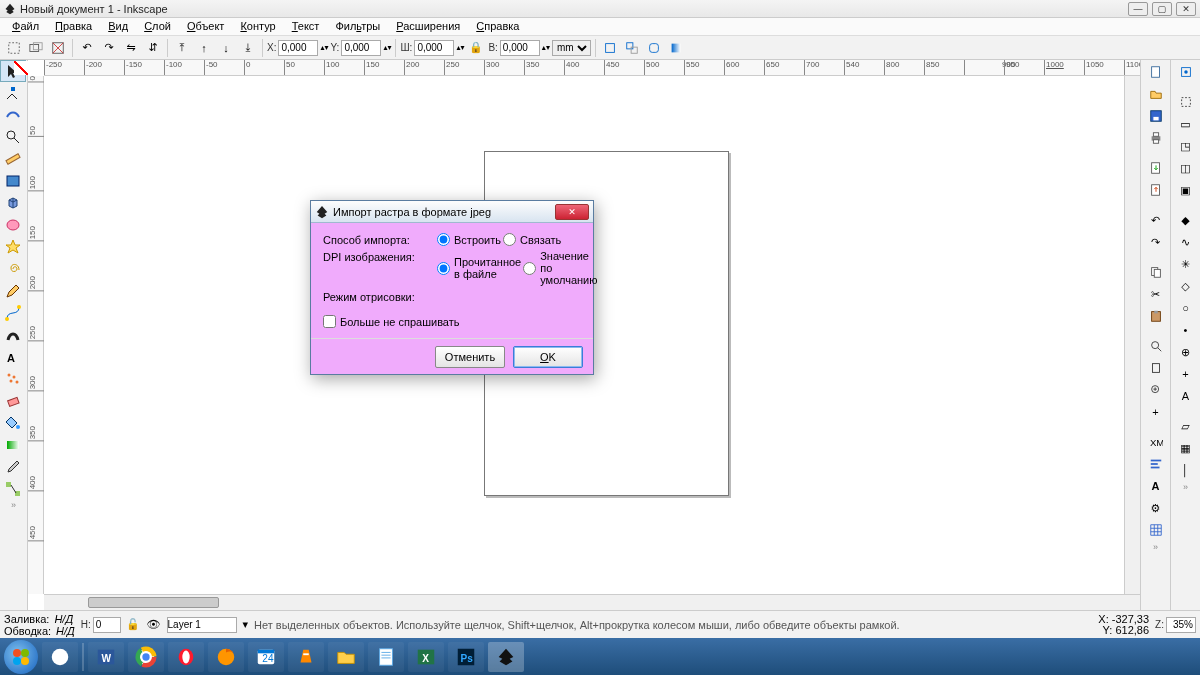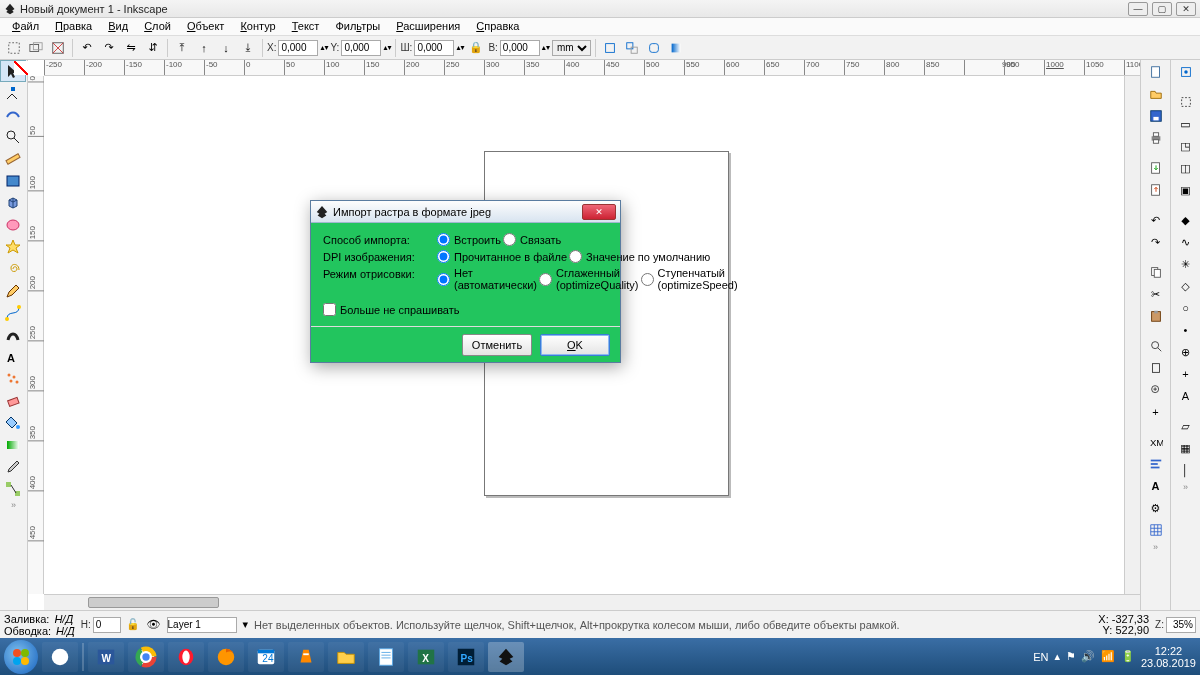--- a/index.html
+++ b/index.html
@@ -52,21 +52,21 @@
 .statusbar .hint{flex:1;color:#555;}
 .statusbar .coords{display:flex;flex-direction:column;line-height:11px;text-align:right;}
 .zoom input{width:30px;height:16px;border:1px solid #aaa;font-size:10px;text-align:right;}
 .taskbar{position:absolute;bottom:0;left:0;right:0;height:37px;background:linear-gradient(#3a6ea5,#1e4d7a);display:flex;align-items:center;padding:0 4px;gap:4px;}
 .taskbar .start{width:34px;height:34px;border-radius:50%;background:radial-gradient(circle at 40% 40%,#7ec0ee,#1560bd);display:flex;align-items:center;justify-content:center;}
 .tbicon{width:36px;height:30px;display:flex;align-items:center;justify-content:center;background:rgba(255,255,255,0.05);border-radius:2px;}
 .tbicon svg{width:22px;height:22px;}
 .tray{margin-left:auto;display:flex;align-items:center;gap:6px;color:#fff;}
 .clock{display:flex;flex-direction:column;text-align:center;line-height:12px;font-size:10px;}
 
-.dialog{position:absolute;left:310px;top:200px;width:311px;background:#22c55e;border:1px solid #5a7ca0;box-shadow:2px 4px 16px rgba(0,0,0,.35);}
+.dialog{position:absolute;left:310px;top:200px;width:284px;background:#f0abfc;border:1px solid #5a7ca0;box-shadow:2px 4px 16px rgba(0,0,0,.35);}
 .dlg-title{height:22px;background:linear-gradient(#fdfdfd,#d8e4f0);border-bottom:1px solid #a0b8d0;display:flex;align-items:center;padding:0 4px;font-size:11px;}
 .dlg-title .dlogo{width:14px;height:14px;margin-right:4px;}
 .dlg-title .dclose{width:34px;height:16px;background:linear-gradient(#e67,#c23);border:1px solid #933;border-radius:2px;margin-left:auto;color:#fff;display:flex;align-items:center;justify-content:center;font-size:9px;}
 .dlg-body{padding:10px 12px;display:grid;grid-template-columns:110px 1fr;row-gap:4px;column-gap:4px;align-items:start;}
 .dlg-body .lbl{font-size:11px;padding-top:1px;}
 .radios{display:flex;flex-direction:row;gap:2px;}
 .radio, .check{display:flex;align-items:center;gap:4px;font-size:11px;}
 .radio input,.check input{margin:0;}
 .dlg-check{grid-column:1/3;margin-top:8px;}
 .dlg-bbar{height:36px;display:flex;justify-content:flex-end;align-items:center;gap:8px;padding:0 10px;border-top:1px solid #ddd;}
@@ -323,21 +323,21 @@
         <div class="tick" style="left: 400px;">250</div>
         <div class="tick" style="left: 440px;">300</div>
         <div class="tick" style="left: 480px;">350</div>
         <div class="tick" style="left: 520px;">400</div>
         <div class="tick" style="left: 560px;">450</div>
         <div class="tick" style="left: 600px;">500</div>
         <div class="tick" style="left: 640px;">550</div>
         <div class="tick" style="left: 680px;">600</div>
         <div class="tick" style="left: 720px;">650</div>
         <div class="tick" style="left: 760px;">700</div>
-        <div class="tick" style="left: 800px;">750</div>
+        <div class="tick" style="left: 800px;">540</div>
         <div class="tick" style="left: 840px;">800</div>
         <div class="tick" style="left: 880px;">850</div>
         <div class="tick" style="left: 920px; padding-left: 37px;">900</div>
         <div class="tick" style="left: 960px;">950</div>
         <div class="tick" style="left: 1000px; text-decoration: underline;">1000</div>
         <div class="tick" style="left: 1040px;">1050</div>
         <div class="tick" style="left: 1080px;">1100</div>
       </div>
     <div class="canvas-row">
       <div class="ruler-v" id="ruler-v">
@@ -592,21 +592,21 @@
       <label>Н:</label>
       <input style="width: 28px;" value="0">
     </div>
   <span>🔓</span>
   <span>👁</span>
   <div class="layerfield"><input value="Layer 1" style=""></div>
   <span>▾</span>
   <div class="hint">Нет выделенных объектов. Используйте щелчок, Shift+щелчок, Alt+прокрутка колесом мыши, либо обведите объекты рамкой.</div>
   <div class="coords">
     <span>X: -327,33</span>
-    <span>Y:  522,90</span>
+    <span>Y:  612,86</span>
   </div>
   <div class="zoom field">
       <label>Z:</label>
       <input value="35%" style="">
     </div>
 </div>
 
 <div class="taskbar">
   <div class="start">
       <svg width="20" height="20" viewBox="0 0 20 20">
@@ -683,32 +683,20 @@
       <svg viewBox="0 0 24 24">
         <rect x="3" y="3" width="18" height="18" fill="#001e36"></rect>
         <text x="6" y="17" fill="#31a8ff" font-size="10" font-weight="bold">Ps</text>
       </svg>
     </div>
   <div class="tbicon" style="background:rgba(255,255,255,.25);">
       <svg viewBox="0 0 24 24">
         <path d="M12 3l8 9-4 2 3 3-7 4-7-4 3-3-4-2z" fill="#111"></path>
       </svg>
     </div>
-  <div class="tray">
-    <span>EN</span>
-    <span>▴</span>
-    <span>⚑</span>
-    <span>🔊</span>
-    <span>📶</span>
-    <span>🔋</span>
-    <div class="clock">
-      <span>12:22</span>
-      <span>23.08.2019</span>
-    </div>
-  </div>
 </div>
 
 <div class="dialog">
   <div class="dlg-title">
     <svg class="dlogo" viewBox="0 0 16 16">
         <path d="M8 1l6 7-3 2 2 2-5 3-5-3 2-2-3-2z" fill="#222"></path>
       </svg>
     <span>Импорт растра в формате jpeg</span>
     <div class="dclose">✕</div>
   </div>
@@ -729,34 +717,20 @@
       <label class="radio">
           <input type="radio" checked="" style="">
           <span>Прочитанное в файле</span>
         </label>
       <label class="radio">
           <input type="radio" style="">
           <span>Значение по умолчанию</span>
         </label>
     </div>
     <div class="lbl">Режим отрисовки:</div>
-    <div class="radios">
-      <label class="radio">
-          <input type="radio" checked="" style="">
-          <span>Нет (автоматически)</span>
-        </label>
-      <label class="radio">
-          <input type="radio" style="">
-          <span>Сглаженный (optimizeQuality)</span>
-        </label>
-      <label class="radio">
-          <input type="radio" style="">
-          <span>Ступенчатый (optimizeSpeed)</span>
-        </label>
-    </div>
     <label class="check dlg-check">
         <input type="checkbox" style="">
         <span>Больше не спрашивать</span>
       </label>
   </div>
   <div class="dlg-bbar">
     <button>Отменить</button>
     <button class="primary"><u>O</u>K</button>
   </div>
 </div>

